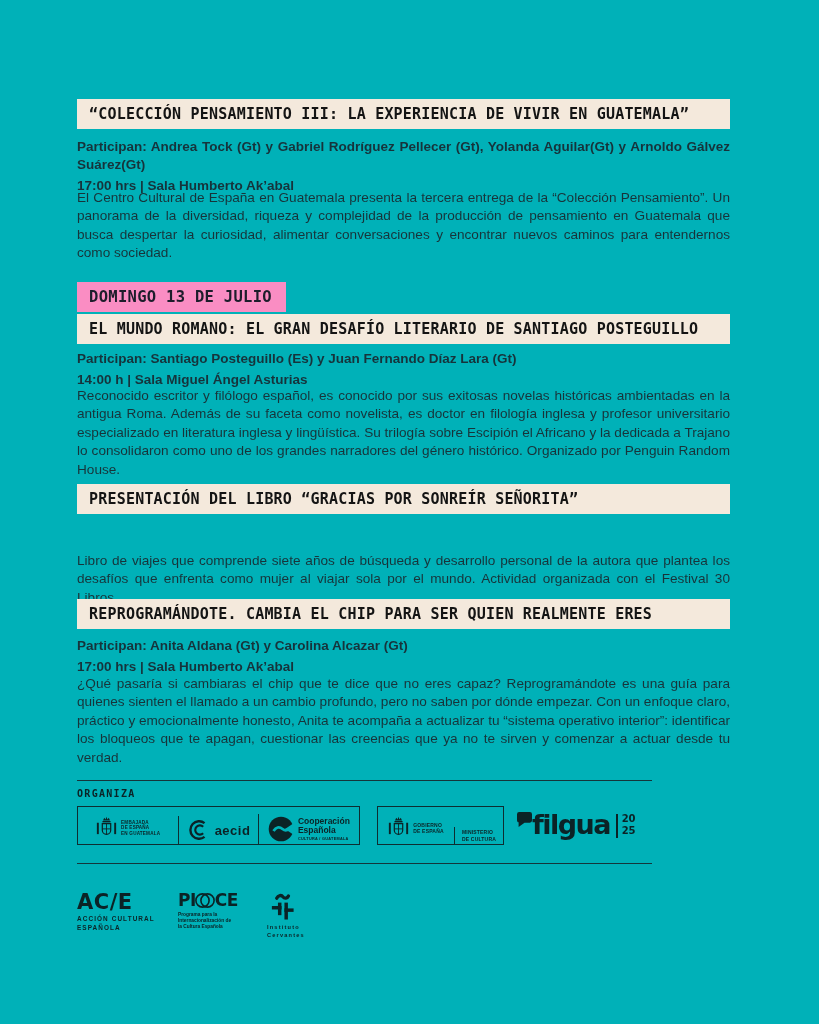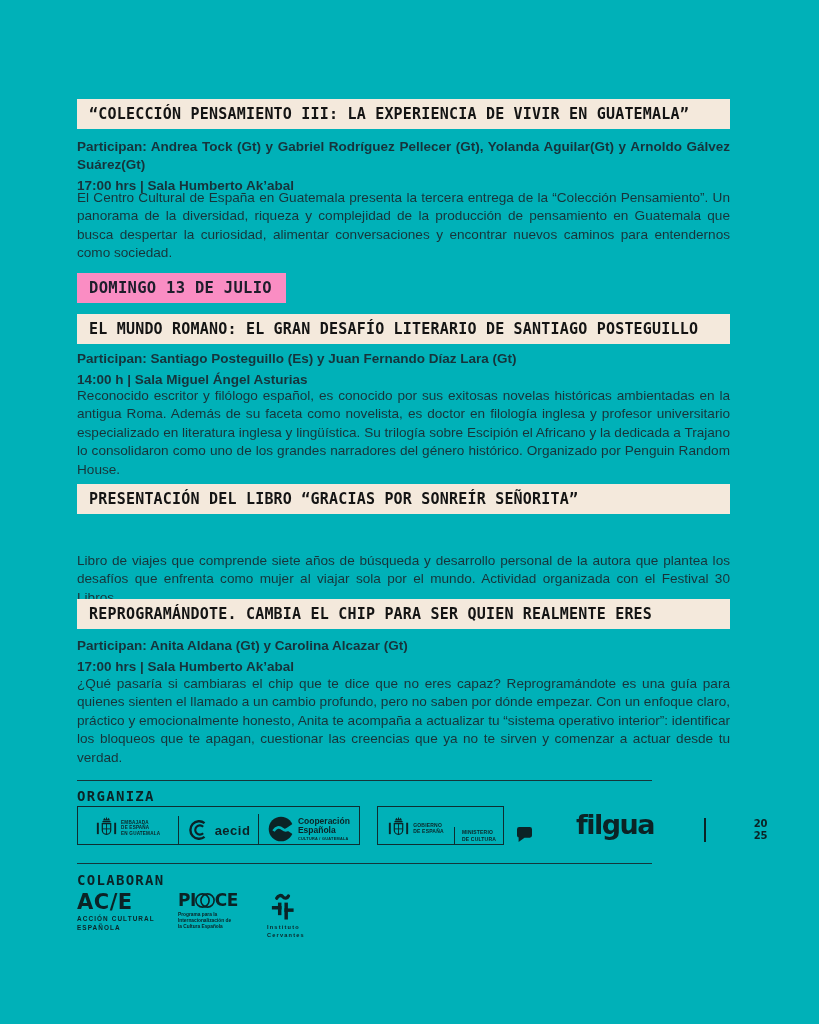--- a/index.html
+++ b/index.html
@@ -29,36 +29,36 @@
   .part p{margin:0;font-weight:bold;font-size:13.5px;line-height:18px;color:#16333b;}
   .part .who{text-align:justify;}
   .part .when{margin-top:3px;}
   .para{
     margin:0;font-size:13.6px;line-height:18.4px;
     text-align:justify;color:#17343a;
   }
   .rule{height:0;border-top:1.2px solid #14363b;width:575px;}
   .seclabel{
     font-family:"DejaVu Sans Mono",monospace;font-weight:bold;
-    font-size:14px;letter-spacing:1.3px;color:#0b2326;
+    font-size:10px;letter-spacing:1.3px;color:#0b2326;
   }
   
   .logorow{height:40px;color:#0b2326;}
   .lbox{
     position:absolute;top:0;height:39px;box-sizing:border-box;
     border:1.2px solid #0e2d31;display:flex;align-items:flex-end;
   }
   .lcell{display:flex;align-items:center;justify-content:center;gap:4px;padding:2px 5px;box-sizing:border-box;}
   .lcell + .lcell{border-left:1.2px solid #0e2d31;}
   .tinytxt{font-size:4.6px;font-weight:bold;line-height:5.6px;letter-spacing:0.2px;white-space:pre-line;}
   .smalltxt{font-size:5px;font-weight:bold;line-height:6.4px;letter-spacing:0.2px;white-space:pre-line;}
   .aecidword{font-size:13px;font-weight:bold;letter-spacing:0.5px;}
   .coopname{font-size:8.5px;font-weight:bold;line-height:9px;white-space:pre-line;}
   .coopsub{font-size:3.8px;font-weight:bold;letter-spacing:0.3px;margin-top:1.5px;}
-  .filgua{position:absolute;top:2px;display:flex;align-items:flex-end;gap:44px;}
+  .filgua{position:absolute;top:2px;display:flex;align-items:flex-start;}
   .filgua .word{
     font-family:"DejaVu Sans",sans-serif;font-weight:bold;
     font-size:27px;line-height:34px;letter-spacing:-1.5px;color:#0b2326;
   }
   .filgua .bar{width:1.6px;height:24px;background:#0b2326;margin:6px 4px 0 6px;}
   .filgua .year{
     font-family:"DejaVu Sans",sans-serif;font-weight:bold;
     font-size:10px;line-height:12px;color:#0b2326;margin-top:5px;white-space:pre-line;
   }
   
@@ -77,21 +77,21 @@
 
 <div class="page">
 
   <div class="abs banner" style="top:99px">“COLECCIÓN PENSAMIENTO III: LA EXPERIENCIA DE VIVIR EN GUATEMALA”</div>
   <div class="abs part" style="top:138px">
     <p class="who">Participan: Andrea Tock (Gt) y Gabriel Rodríguez Pellecer (Gt), Yolanda Aguilar(Gt) y Arnoldo Gálvez Suárez(Gt)</p>
     <p class="when">17:00 hrs | Sala Humberto Ak’abal</p>
   </div>
   <p class="abs para" style="top:189px">El Centro Cultural de España en Guatemala presenta la tercera entrega de la “Colección Pensamiento”. Un panorama de la diversidad, riqueza y complejidad de la producción de pensamiento en Guatemala que busca despertar la curiosidad, alimentar conversaciones y encontrar nuevos caminos para entendernos como sociedad.</p>
 
-  <div class="abs pink" style="top:273px">DOMINGO 13 DE JULIO</div>
+  <div class="abs pink" style="top:282px">DOMINGO 13 DE JULIO</div>
 
   <div class="abs banner" style="top:314px">EL MUNDO ROMANO: EL GRAN DESAFÍO LITERARIO DE SANTIAGO POSTEGUILLO</div>
   <div class="abs part" style="top:350px">
     <p class="who">Participan: Santiago Posteguillo (Es) y Juan Fernando Díaz Lara (Gt)</p>
     <p class="when">14:00 h | Sala Miguel Ángel Asturias</p>
   </div>
   <p class="abs para" style="top:387px">Reconocido escritor y filólogo español, es conocido por sus exitosas novelas históricas ambientadas en la antigua Roma. Además de su faceta como novelista, es doctor en filología inglesa y profesor universitario especializado en literatura inglesa y lingüística. Su trilogía sobre Escipión el Africano y la dedicada a Trajano lo consolidaron como uno de los grandes narradores del género histórico. Organizado por Penguin Random House.</p>
 
   <div class="abs banner" style="top:484px">PRESENTACIÓN DEL LIBRO “GRACIAS POR SONREÍR SEÑORITA”</div>
   <p class="abs para" style="top:552px">Libro de viajes que comprende siete años de búsqueda y desarrollo personal de la autora que plantea los desafíos que enfrenta como mujer al viajar sola por el mundo. Actividad organizada con el Festival 30 Libros.</p>
@@ -179,21 +179,20 @@
         </svg>
       </span>
       <span class="word">filgua</span>
       <span class="bar"></span>
       <span class="year">20
 25</span>
     </div>
   </div>
 
   <div class="abs rule" style="top:863px"></div>
-  <div class="abs seclabel" style="top:872px">COLABORAN</div>
 
   <div class="abs" style="top:892px;height:70px">
 
     <div class="colab" style="left:0">
       <div class="ace-title">AC/E</div>
       <div class="ace-sub">ACCIÓN CULTURAL
 ESPAÑOLA</div>
     </div>
 
     <div class="colab" style="left:101px">

